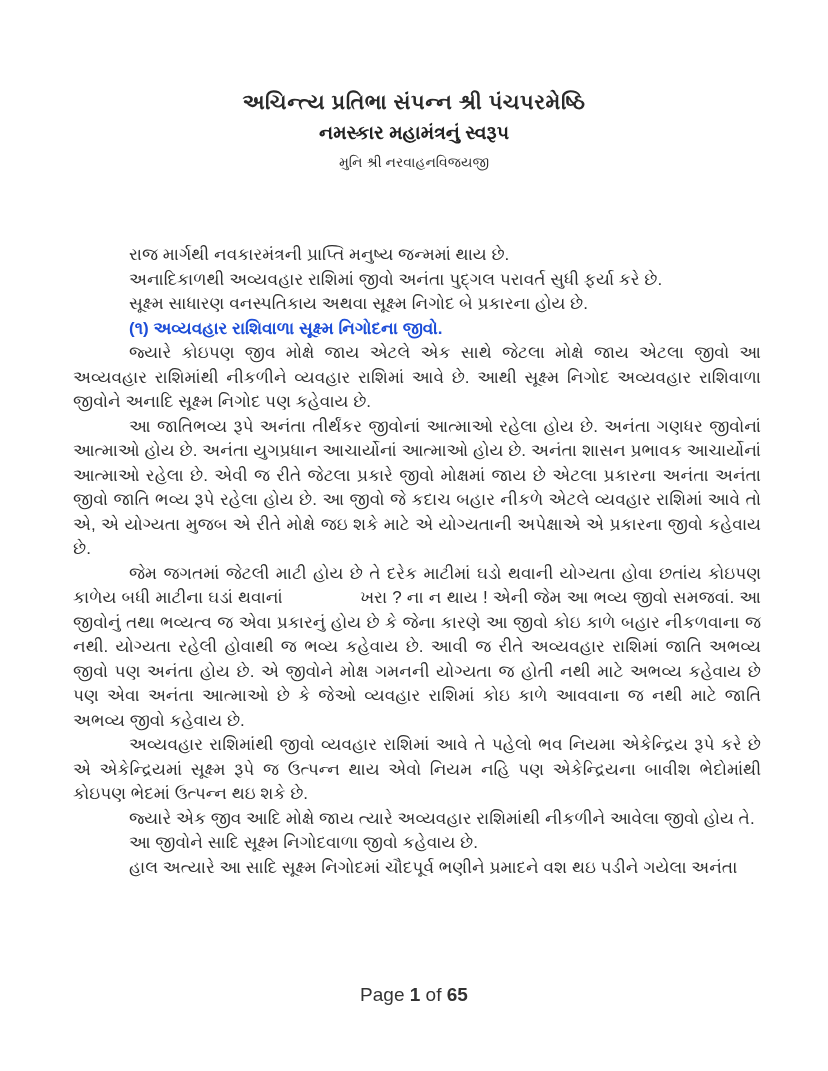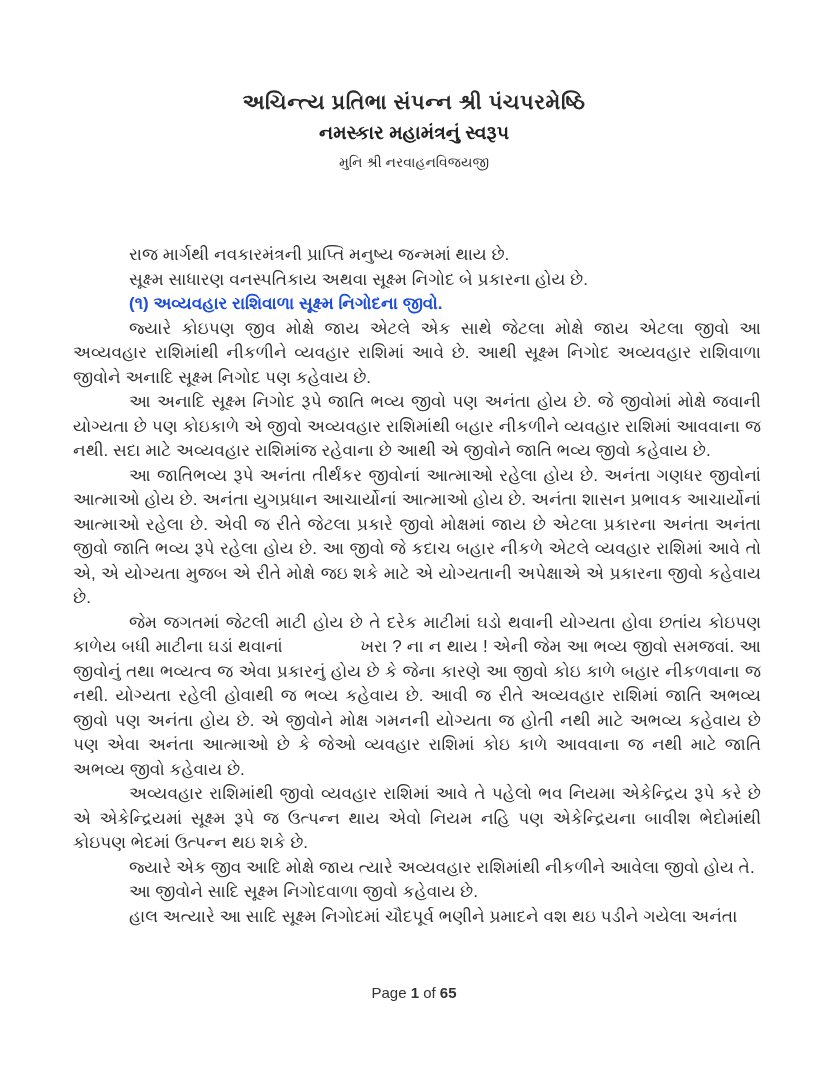--- a/index.html
+++ b/index.html
@@ -58,44 +58,44 @@
   .para.heading {
     font-weight: 700;
     color: #1d4ed8;
   }
   .footer {
     position: absolute;
     top: 984px;
     left: 0;
     width: 100%;
     text-align: center;
-    font-size: 15px;
+    font-size: 19px;
     color: #333333;
   }
   .footer .num {
     font-weight: 700;
   }
 </style>
 </head>
 <body>
 
 <div class="page">
 
   <div class="header">
     <div class="title-line-1">અચિન્ત્ય પ્રતિભા સંપન્ન શ્રી પંચપરમેષ્ઠિ</div>
     <div class="title-line-2">નમસ્કાર મહામંત્રનું સ્વરૂપ</div>
     <div class="byline">મુનિ શ્રી નરવાહનવિજયજી</div>
   </div>
 
   <div class="content">
     <p class="para">રાજ માર્ગથી નવકારમંત્રની પ્રાપ્તિ મનુષ્ય જન્મમાં થાય છે.</p>
+    <p class="para">અનાદિકાળથી અવ્યવહાર રાશિમાં જીવો અનંતા પુદ્ગલ પરાવર્ત સુધી ફર્યા કરે છે.</p>
     <p class="para">સૂક્ષ્મ સાધારણ વનસ્પતિકાય અથવા સૂક્ષ્મ નિગોદ બે પ્રકારના હોય છે.</p>
     <p class="para heading">(૧) અવ્યવહાર રાશિવાળા સૂક્ષ્મ નિગોદના જીવો.</p>
     <p class="para">જ્યારે કોઇપણ જીવ મોક્ષે જાય એટલે એક સાથે જેટલા મોક્ષે જાય એટલા જીવો આ અવ્યવહાર રાશિમાંથી નીકળીને વ્યવહાર રાશિમાં આવે છે. આથી સૂક્ષ્મ નિગોદ અવ્યવહાર રાશિવાળા જીવોને અનાદિ સૂક્ષ્મ નિગોદ પણ કહેવાય છે.</p>
-    <p class="para">આ અનાદિ સૂક્ષ્મ નિગોદ રૂપે જાતિ ભવ્ય જીવો પણ અનંતા હોય છે. જે જીવોમાં મોક્ષે જવાની યોગ્યતા છે પણ કોઇકાળે એ જીવો અવ્યવહાર રાશિમાંથી બહાર નીકળીને વ્યવહાર રાશિમાં આવવાના જ નથી. સદા માટે અવ્યવહાર રાશિમાંજ રહેવાના છે આથી એ જીવોને જાતિ ભવ્ય જીવો કહેવાય છે.</p>
     <p class="para">આ જાતિભવ્ય રૂપે અનંતા તીર્થંકર જીવોનાં આત્માઓ રહેલા હોય છે. અનંતા ગણધર જીવોનાં આત્માઓ હોય છે. અનંતા યુગપ્રધાન આચાર્યોનાં આત્માઓ હોય છે. અનંતા શાસન પ્રભાવક આચાર્યોનાં આત્માઓ રહેલા છે. એવી જ રીતે જેટલા પ્રકારે જીવો મોક્ષમાં જાય છે એટલા પ્રકારના અનંતા અનંતા જીવો જાતિ ભવ્ય રૂપે રહેલા હોય છે. આ જીવો જે કદાચ બહાર નીકળે એટલે વ્યવહાર રાશિમાં આવે તો એ, એ યોગ્યતા મુજબ એ રીતે મોક્ષે જઇ શકે માટે એ યોગ્યતાની અપેક્ષાએ એ પ્રકારના જીવો કહેવાય છે.</p>
     <p class="para">જેમ જગતમાં જેટલી માટી હોય છે તે દરેક માટીમાં ઘડો થવાની યોગ્યતા હોવા છતાંય કોઇપણ કાળેય બધી માટીના ઘડાં થવાનાં&nbsp;&nbsp;&nbsp;&nbsp;&nbsp;&nbsp;&nbsp;&nbsp;&nbsp;&nbsp;&nbsp;&nbsp;&nbsp;&nbsp; ખરા ? ના ન થાય ! એની જેમ આ ભવ્ય જીવો સમજવાં. આ જીવોનું તથા ભવ્યત્વ જ એવા પ્રકારનું હોય છે કે જેના કારણે આ જીવો કોઇ કાળે બહાર નીકળવાના જ નથી. યોગ્યતા રહેલી હોવાથી જ ભવ્ય કહેવાય છે. આવી જ રીતે અવ્યવહાર રાશિમાં જાતિ અભવ્ય જીવો પણ અનંતા હોય છે. એ જીવોને મોક્ષ ગમનની યોગ્યતા જ હોતી નથી માટે અભવ્ય કહેવાય છે પણ એવા અનંતા આત્માઓ છે કે જેઓ વ્યવહાર રાશિમાં કોઇ કાળે આવવાના જ નથી માટે જાતિ અભવ્ય જીવો કહેવાય છે.</p>
     <p class="para">અવ્યવહાર રાશિમાંથી જીવો વ્યવહાર રાશિમાં આવે તે પહેલો ભવ નિયમા એકેન્દ્રિય રૂપે કરે છે એ એકેન્દ્રિયમાં સૂક્ષ્મ રૂપે જ ઉત્પન્ન થાય એવો નિયમ નહિ પણ એકેન્દ્રિયના બાવીશ ભેદોમાંથી કોઇપણ ભેદમાં ઉત્પન્ન થઇ શકે છે.</p>
     <p class="para">જ્યારે એક જીવ આદિ મોક્ષે જાય ત્યારે અવ્યવહાર રાશિમાંથી નીકળીને આવેલા જીવો હોય તે.</p>
     <p class="para">આ જીવોને સાદિ સૂક્ષ્મ નિગોદવાળા જીવો કહેવાય છે.</p>
     <p class="para">હાલ અત્યારે આ સાદિ સૂક્ષ્મ નિગોદમાં ચૌદપૂર્વ ભણીને પ્રમાદને વશ થઇ પડીને ગયેલા અનંતા</p>
   </div>
 
   <div class="footer">
     <span>Page</span>

